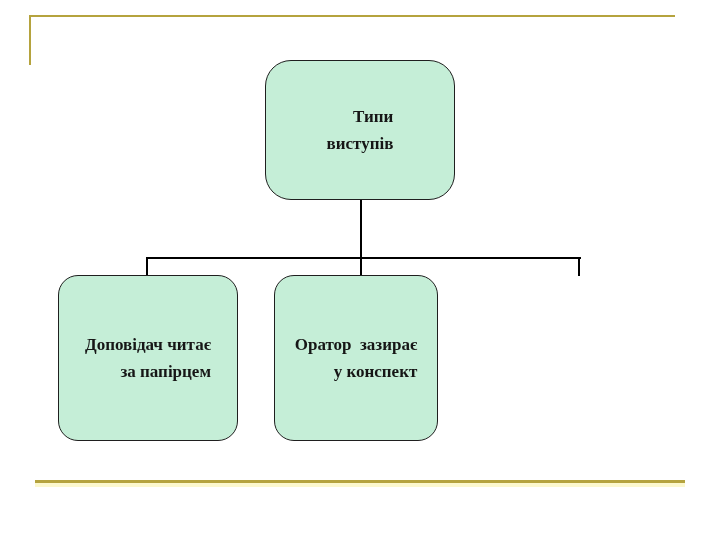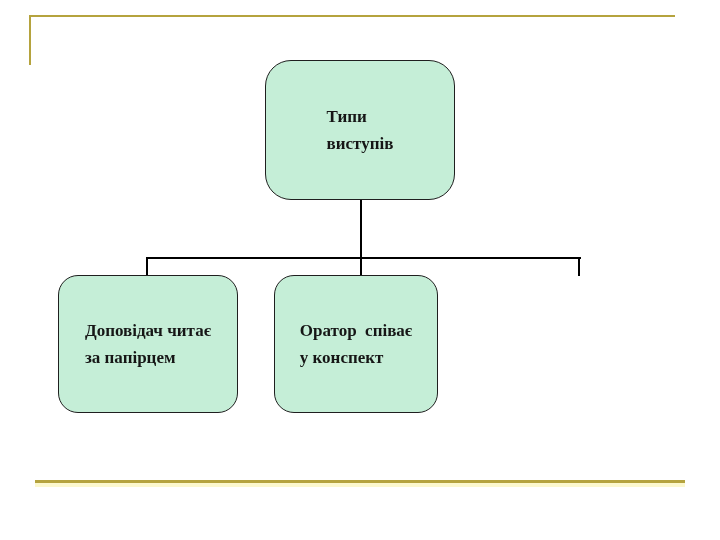--- a/index.html
+++ b/index.html
@@ -30,30 +30,30 @@
   .conn-h{left:146px;top:257px;width:435px;height:2px;}
   .conn-left-v{left:146px;top:257px;width:2px;height:19px;}
   .conn-mid-v{left:360px;top:257px;width:2px;height:19px;}
   .conn-right-v{left:578px;top:257px;width:2px;height:19px;}
   
   .node{
     position:absolute;
     background:var(--mint);
     border:1px solid var(--box-border);
     display:flex;align-items:center;justify-content:center;
-    text-align:left;
+    text-align:right;
     color:var(--text);
     font-weight:bold;
     font-size:17px;
     line-height:27px;
     white-space:pre-wrap;
     box-sizing:border-box;
   }
   .node-root{left:265px;top:60px;width:190px;height:140px;border-radius:26px;}
-  .node-child{border-radius:20px;top:275px;height:138px;}
+  .node-child{border-radius:20px;top:275px;height:166px;}
   .node-child-1{left:58px;width:180px;}
   .node-child-2{left:274px;width:164px;}
   .node-child-3{left:489px;width:179px;}
 </style>
 </head>
 <body>
 
 <div class="slide">
 
   <div class="rule top-rule-h"></div>
@@ -64,20 +64,20 @@
   <div class="connector conn-left-v"></div>
   <div class="connector conn-mid-v"></div>
   <div class="connector conn-right-v"></div>
 
   <div class="node node-root">Типи
 виступів</div>
 
   <div class="node node-child node-child-1">Доповідач читає
 за папірцем</div>
 
-  <div class="node node-child node-child-2">Оратор  співає
+  <div class="node node-child node-child-2">Оратор  зазирає
 у конспект</div>
 
 
   <div class="rule bottom-rule-gold"></div>
   <div class="rule bottom-rule-pale"></div>
 
 </div>
 
 </body></html>

